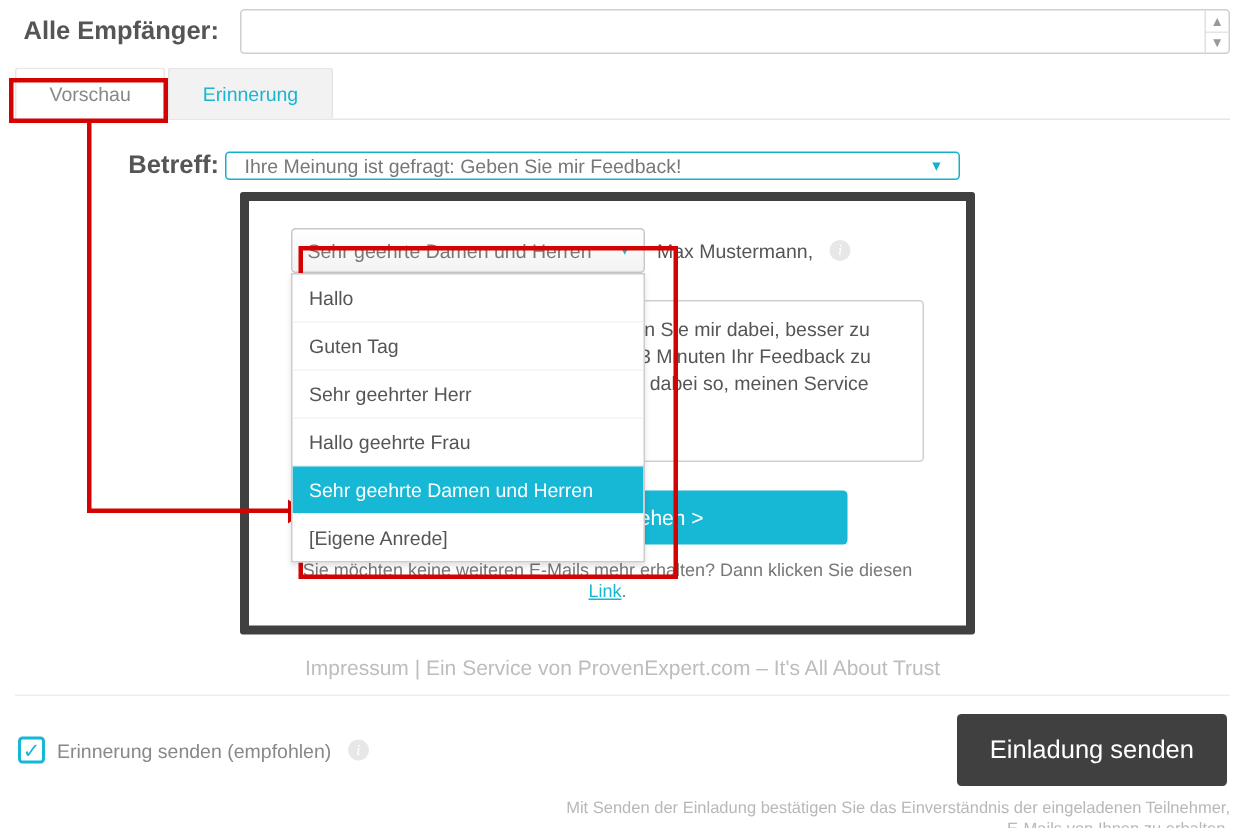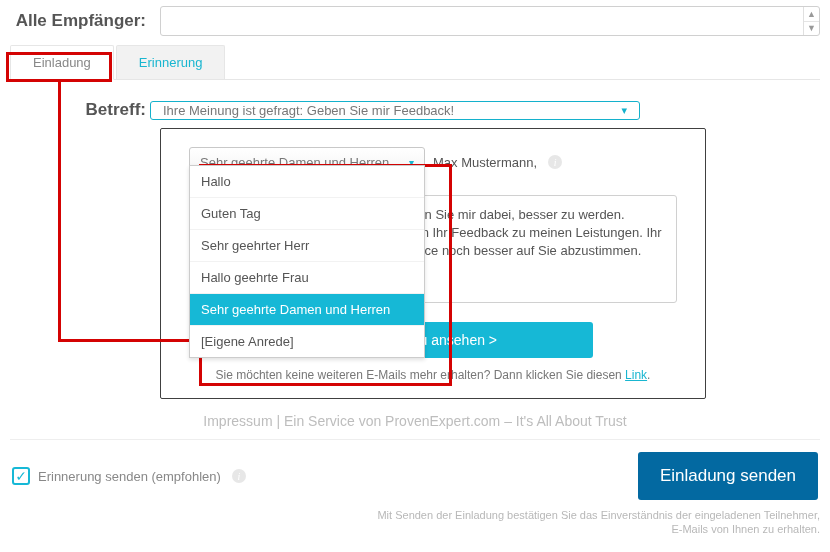--- a/index.html
+++ b/index.html
@@ -45,21 +45,21 @@
   .subject-row { display: flex; align-items: center; padding: 20px 0 8px 0;}
   .subject-select {
     flex: 1; border: 1px solid #14b1cc; border-radius: 3px; height: 19px;
     display: flex; align-items: center; justify-content: space-between; padding: 0 12px;
     color: #777; font-size: 13px; max-width: 490px; cursor: pointer;
   }
   .chev { color: #14b1cc; font-size: 11px; }
 
   
   .email-card {
-    margin-left: 150px; width: 546px; background: #fff; border: 1px solid #404040;
+    margin-left: 150px; width: 490px; background: #fff; border: 6px solid #404040;
     border-radius: 2px; padding: 18px 28px 16px 28px; position: relative;
   }
   .salutation-line { display: flex; align-items: center; gap: 8px; margin-bottom: 18px;}
   .sal-dd-wrap { position: relative; }
   .sal-dd {
     width: 236px; height: 30px; border: 1px solid #c8c8c8; border-radius: 3px;
     background: linear-gradient(#ffffff, #f3f3f3);
     display: flex; align-items: center; justify-content: space-between;
     padding: 0 10px; color: #777; font-size: 13px; cursor: pointer;
   }
@@ -72,21 +72,21 @@
   }
 
   .body-textarea {
     width: 100%; height: 108px; border: 1px solid #d0d0d0; border-radius: 3px;
     padding: 10px 12px; font-family: inherit; font-size: 13px; color: #555; line-height: 1.4;
     resize: none; position: relative;
   } 
 
   
   .dd-list {
-    position: absolute; left: 0; top: 18px; width: 236px; background:#fff;
+    position: absolute; left: 0; top: 30px; width: 236px; background:#fff;
     border: 1px solid #ccc; box-shadow: 0 2px 4px rgba(0,0,0,.12); z-index: 10;
     max-height: 200px; overflow: hidden;
   }
   .dd-item { padding: 8px 11px; font-size: 13px; color: #555; cursor: pointer; border-top: 1px solid #f2f2f2;}
   .dd-item:first-child { border-top: none;}
   .dd-item.highlight { background: #16b8d6; color: #fff; }
 
   
   .preview-btn {
     margin: 16px auto 10px auto; display: block; width: 320px; height: 36px;
@@ -102,21 +102,21 @@
     display: flex; align-items: center; justify-content: space-between;
     border-top: 1px solid #eee; padding: 12px 2px 2px 2px;
   }
   .reminder-chk { display: flex; align-items: center; gap: 8px; color: #888; font-size: 13px;}
   .chkbox {
     width: 18px; height: 18px; border: 2px solid #16b8d6; border-radius: 3px;
     display: inline-flex; align-items: center; justify-content: center; color:#16b8d6; font-size:14px;
     cursor:pointer; background:#fff;
   }
   .send-btn {
-    background: #0369a1; color:#fff; border:none; border-radius:3px;
+    background: #404040; color:#fff; border:none; border-radius:3px;
     padding: 14px 22px; font-size: 17px; cursor:pointer;
   }
   .consent { text-align: right; color: #b8b8b8; font-size: 11px; line-height: 1.3; margin-top: 6px;}
 
   
   .anno { position: absolute; pointer-events: none; }
   .anno-tab-box { left: 6px; top: 52px; width: 106px; height: 30px; border: 3px solid #d40303; }
   .anno-dd-box  { left: 199px; top: 164px; width: 253px; height: 222px; border: 3px solid #d40303; }
   .anno-line-v { left: 58px; top: 82px; width: 3px; height: 260px; background:#d40303;}
   .anno-line-h { left: 58px; top: 339px; width: 142px; height: 3px; background:#d40303;}
@@ -136,21 +136,21 @@
     <div class="recipients-input">
       <input class="field" type="text" value="" style="">
       <div class="spinner-box">
         <div class="sbtn">▲</div>
         <div class="sbtn">▼</div>
       </div>
     </div>
   </div>
 
   <div class="tabs">
-    <div class="tab active">Einladung</div>
+    <div class="tab active">Vorschau</div>
     <div class="tab inactive">Erinnerung</div>
   </div>
 
   <div class="subject-row">
     <div class="label-col">Betreff:</div>
     <div class="subject-select">
       <span>Ihre Meinung ist gefragt: Geben Sie mir Feedback!</span>
       <span class="chev">▾</span>
     </div>
   </div>

